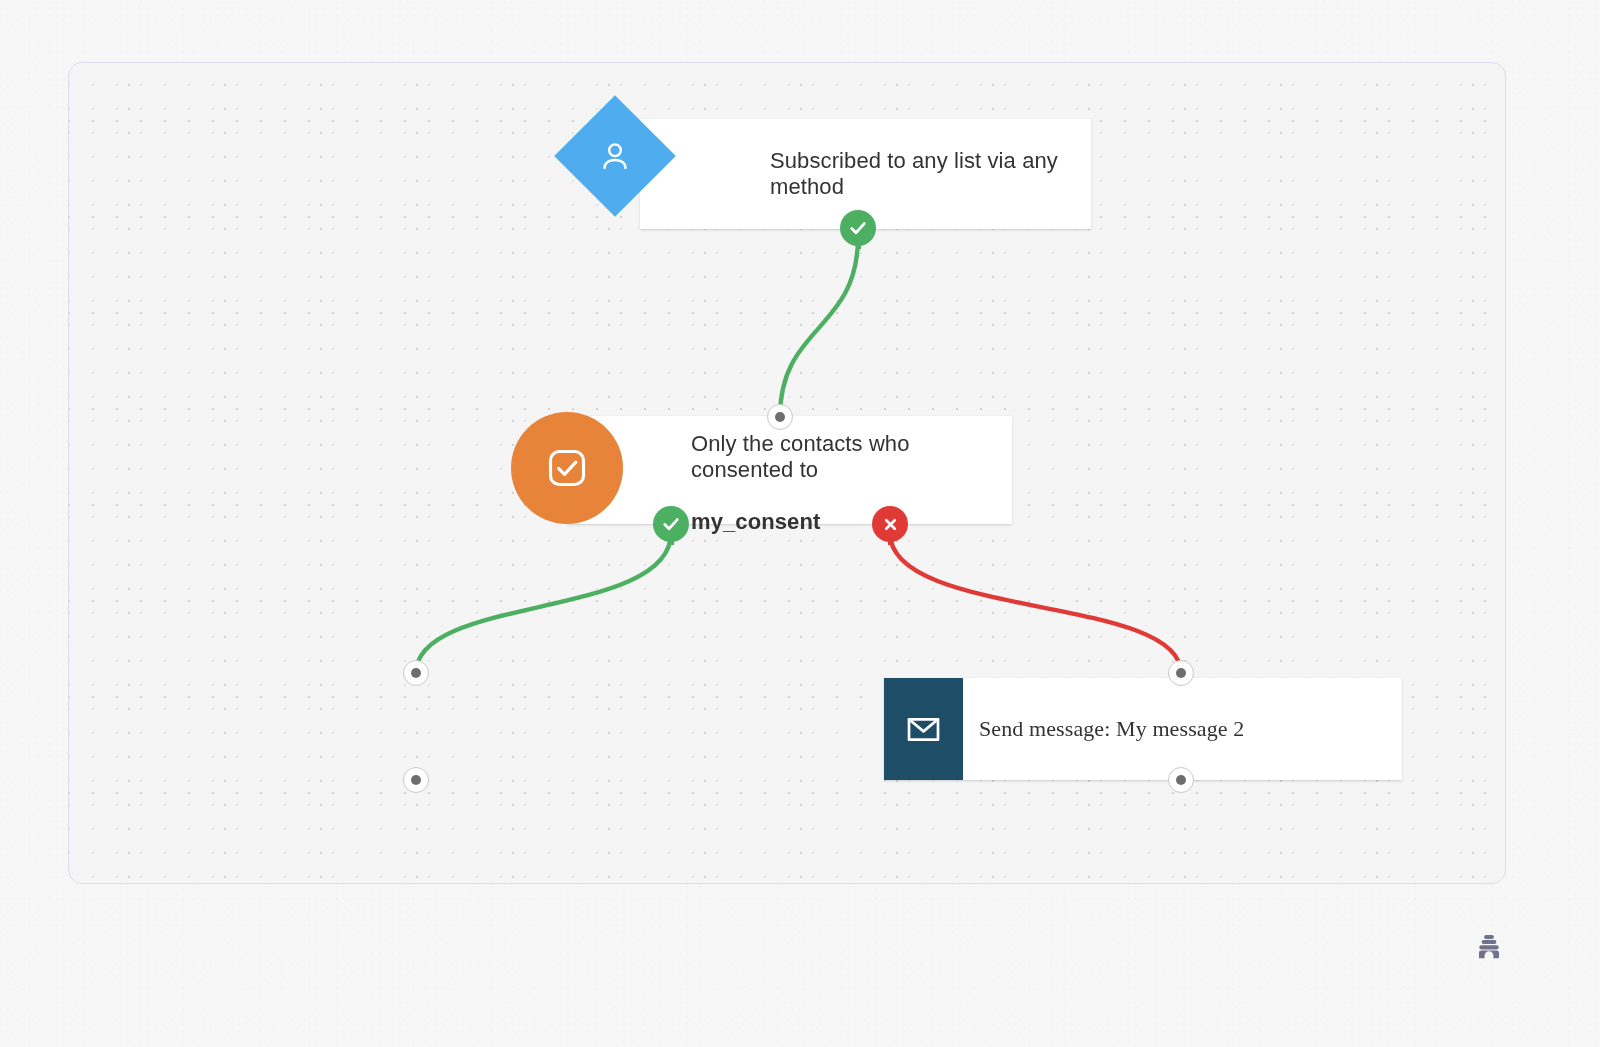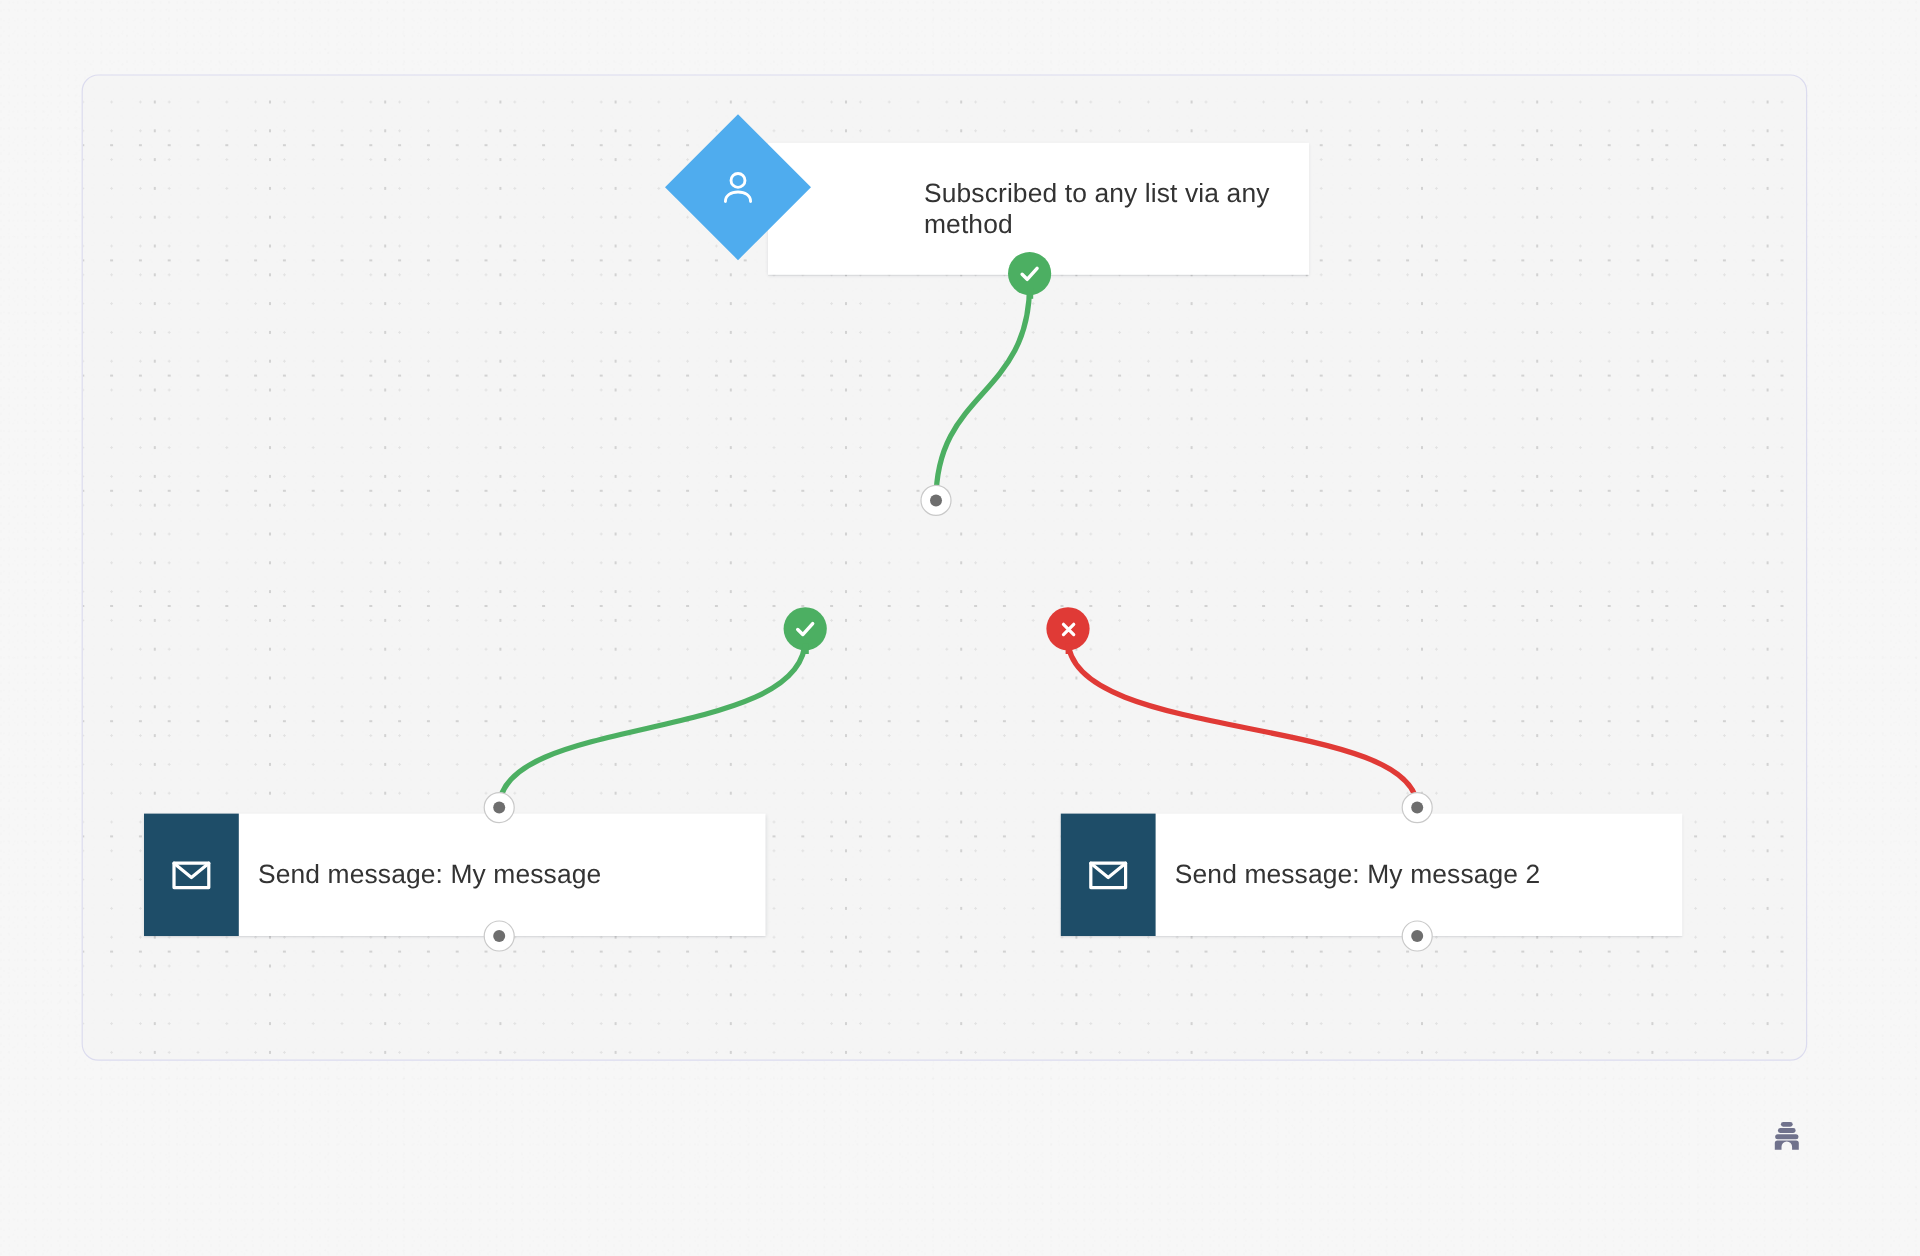--- a/index.html
+++ b/index.html
@@ -112,21 +112,21 @@
     left: -56px; top: -4px;
     width: 112px; height: 112px;
     border-radius: 50%;
     background: #e8833a;
     display: flex; align-items: center; justify-content: center;
   }
 
   
   .node-message { width: 518px; height: 102px; }
   #node-message-1 { left: 51px;  top: 615px; }
-  #node-message-2 { left: 815px; top: 615px; }
+  #node-message-2 { left: 815px; top: 615px; font-family: Liberation Serif, serif; }
   .icon-tile {
     width: 79px; height: 102px;
     background: #1e4d68;
     flex: 0 0 79px;
     display: flex; align-items: center; justify-content: center;
   }
   .node-message .node-label { margin-left: 16px; }
 
   
   .port {
@@ -192,30 +192,33 @@
   <div class="node" id="node-trigger">
     <div class="diamond">
       <svg width="34" height="34" viewBox="0 0 24 24" fill="none" stroke="#ffffff" stroke-width="1.7" stroke-linecap="round" stroke-linejoin="round">
         <circle cx="12" cy="8" r="4.1"></circle>
         <path d="M4.6 20.4c0-3.6 3.3-5.6 7.4-5.6s7.4 2 7.4 5.6"></path>
       </svg>
     </div>
     <div class="node-label">Subscribed to any list via any method</div>
   </div>
 
-
-  <div class="node node-message" id="node-message-1">
-    <div class="icon-tile">
-      <svg width="37" height="37" viewBox="0 0 24 24" fill="none" stroke="#ffffff" stroke-width="1.75" stroke-linecap="round" stroke-linejoin="round">
-        <rect x="2.6" y="5.4" width="18.8" height="13.2"></rect>
-        <path d="M2.6 5.4 L12 13.2 L21.4 5.4"></path>
+  <div class="node" id="node-condition">
+    <div class="circle-badge">
+      <svg width="46" height="46" viewBox="0 0 24 24" fill="none" stroke="#ffffff" stroke-width="1.65" stroke-linecap="round" stroke-linejoin="round">
+        <rect x="3.4" y="3.4" width="17.2" height="17.2" rx="4.6"></rect>
+        <path d="M7.6 12.2 L10.7 15.3 L16.6 8.9"></path>
       </svg>
     </div>
-    <div class="node-label">Send message: My message</div>
-  </div>
+    <div class="node-label">
+      <span>Only the contacts who consented to</span><br>
+      <b>my_consent</b>
+    </div>
+  </div>
+
 
   <div class="node node-message" id="node-message-2">
     <div class="icon-tile">
       <svg width="37" height="37" viewBox="0 0 24 24" fill="none" stroke="#ffffff" stroke-width="1.75" stroke-linecap="round" stroke-linejoin="round">
         <rect x="2.6" y="5.4" width="18.8" height="13.2"></rect>
         <path d="M2.6 5.4 L12 13.2 L21.4 5.4"></path>
       </svg>
     </div>
     <div class="node-label">Send message: My message 2</div>
   </div>

